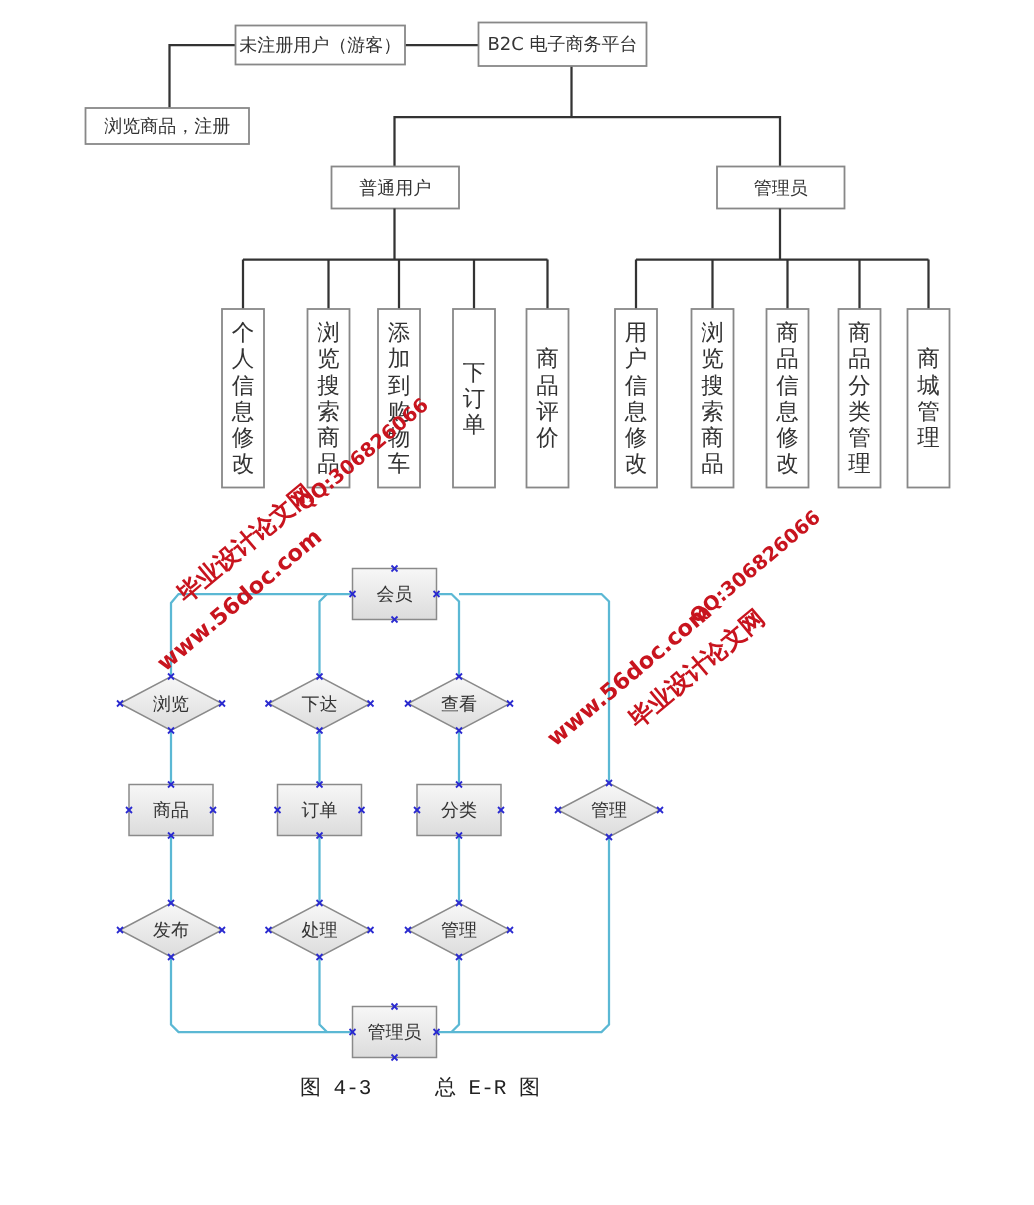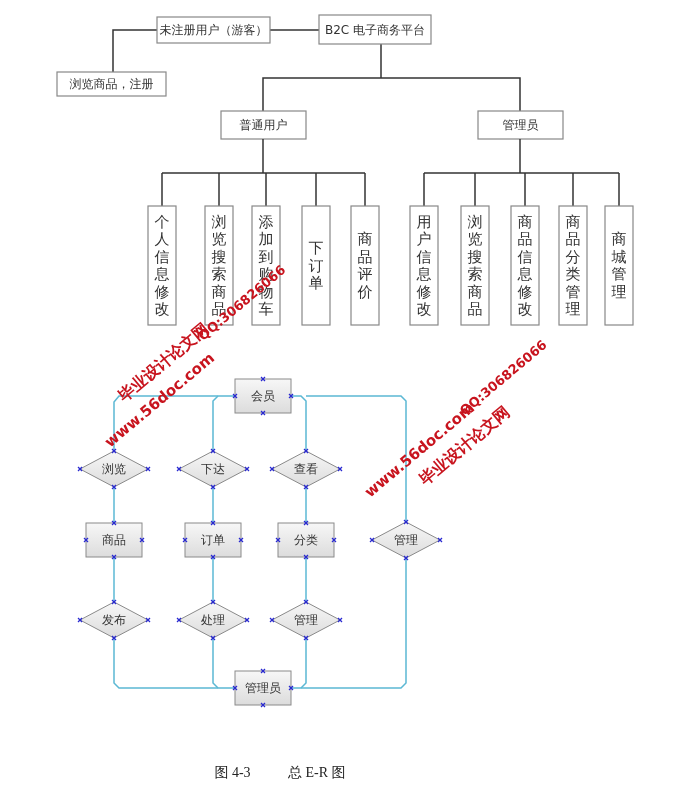--- a/index.html
+++ b/index.html
@@ -1,20 +1,20 @@
 <!DOCTYPE html>
 <html><head>
 <meta charset="utf-8">
 <style>
   html, body { margin: 0; padding: 0; background: #ffffff; }
   body { width: 689px; height: 803px; position: relative; overflow: hidden;
          font-family: "DejaVu Sans", "Liberation Sans", sans-serif; }
   #stage { position: absolute; left: 0; top: 0; width: 689px; height: 803px; }
-  .caption { position: absolute; left: 0; top: 764px; width: 560px; text-align: center;
-             font-family: Liberation Serif, serif; font-size: 14px; color: #222; }
+  .caption { position: absolute; left: 0; top: 716px; width: 560px; text-align: center;
+             font-family: Liberation Mono, monospace; font-size: 14px; color: #222; }
   .caption span { display: inline-block; }
   .caption .fig-no { margin-right: 34px; }
 </style>
 </head>
 <body>
 
 <svg id="stage" viewBox="0 0 689 803" xmlns="http://www.w3.org/2000/svg">
   <defs>
     <linearGradient id="erGrad" x1="0" y1="0" x2="0" y2="1">
       <stop offset="0" stop-color="#f7f7f7"></stop>

